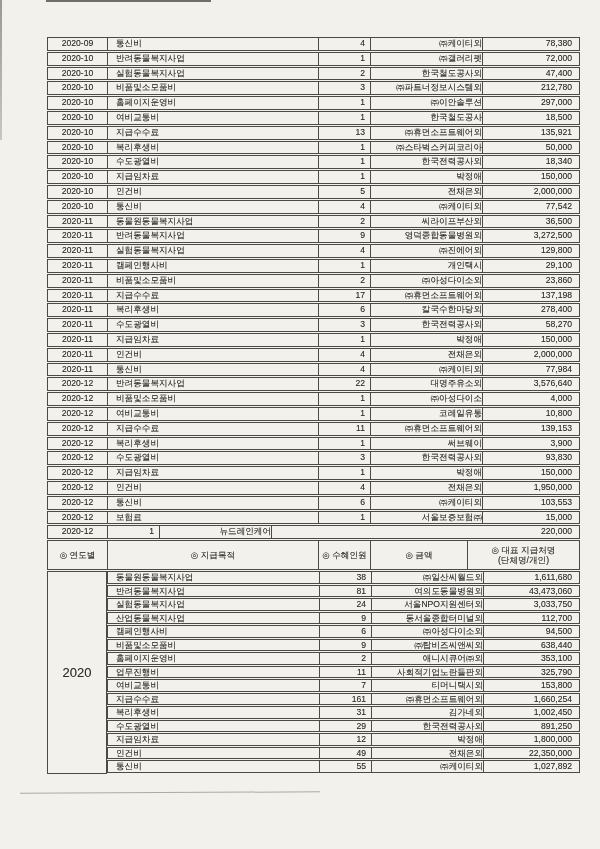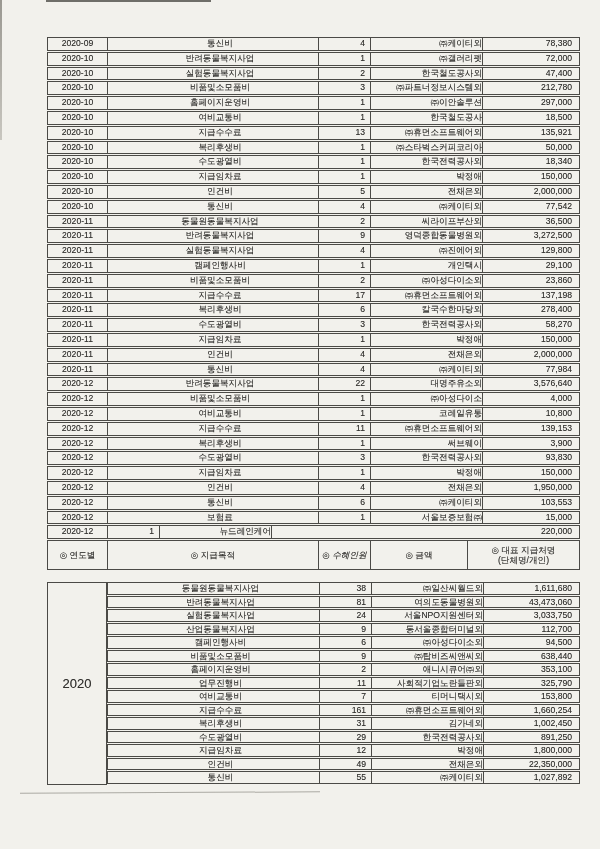--- a/index.html
+++ b/index.html
@@ -33,41 +33,41 @@
   .cell{
     font-size:8.6px;
     line-height:11.6px;
     white-space:nowrap;
     overflow:hidden;
     color:var(--ink);
     text-shadow:0 0 .4px rgba(40,40,40,.45);
   }
   .cell + .cell{border-left:1px solid var(--bc);}
   .c-date{width:59px;text-align:center;}
-  .c-purpose{width:211px;padding-left:14px;text-align:center;}
+  .c-purpose{width:211px;padding-left:8px;}
   .c-count{width:52px;text-align:right;padding-right:5px;}
   .c-payee{width:112px;padding-left:5px;text-align:right;}
   .c-amount{flex:1;text-align:right;padding-right:7px;}
 
   
   .summary-header{
     display:flex;
     border:1px solid var(--bc);
     height:30px;
-    margin-bottom:12px;
+    margin-bottom:1px;
   }
   .hcell{
     display:flex;flex-direction:column;align-items:center;justify-content:center;
     font-size:8.6px;line-height:10.5px;text-align:center;
     color:var(--ink);text-shadow:0 0 .4px rgba(40,40,40,.45);white-space:nowrap;
   }
   .hcell + .hcell{border-left:1px solid var(--bc);}
   .h-year{width:59px;}
   .h-purpose{width:211px;}
-  .h-count{width:52px;font-style:italic;}
+  .h-count{width:52px;}
   .h-payee{width:112px;}
   .h-amount{flex:1;}
 
   .summary-body{display:flex;align-items:stretch;}
   .year-cell{
     width:60px;
     border:1px solid var(--bc);
     display:flex;align-items:center;justify-content:center;
     font-size:13px;color:var(--ink);text-shadow:0 0 .4px rgba(40,40,40,.45);
   }

